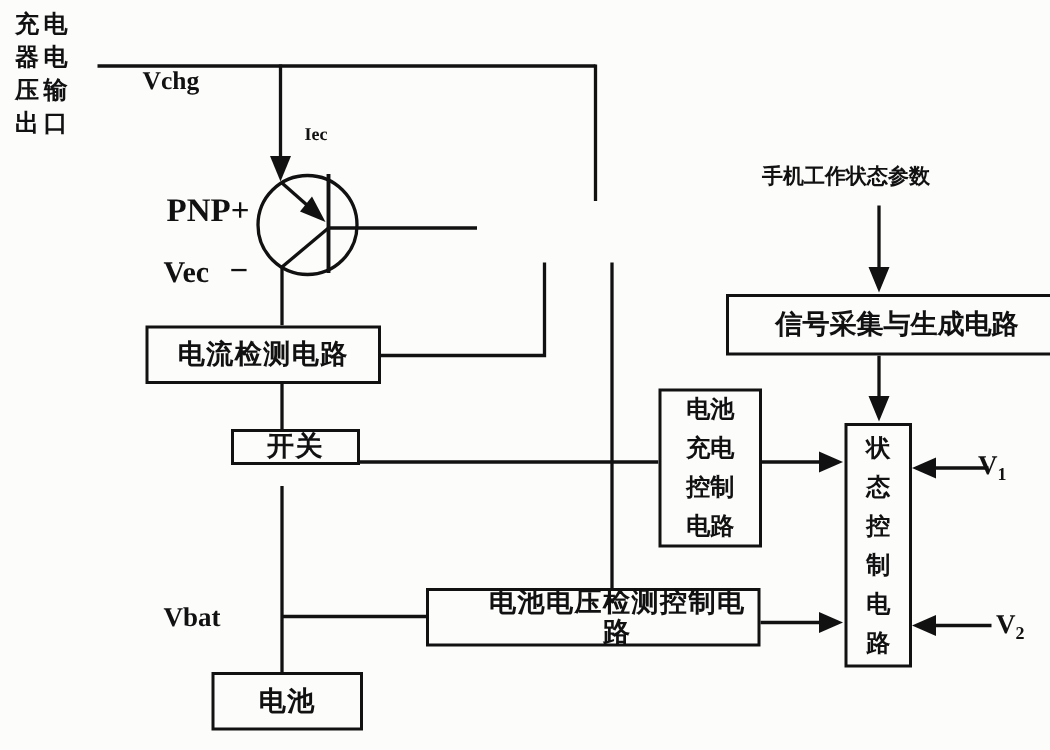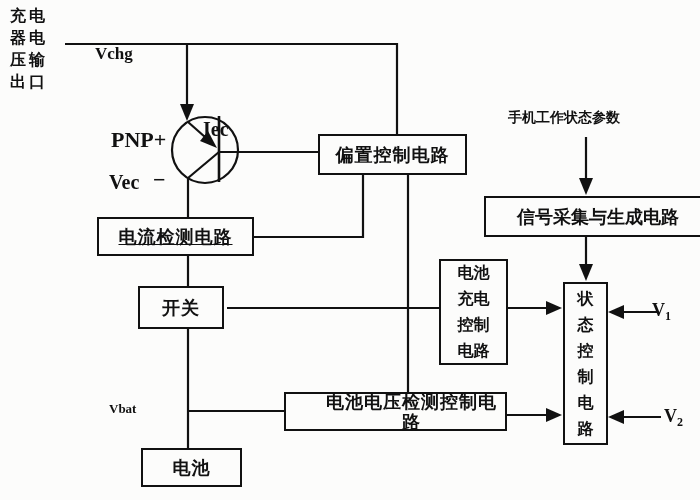--- a/index.html
+++ b/index.html
@@ -28,35 +28,35 @@
   .lbl{
     position:absolute;
     font-weight:bold;
     white-space:nowrap;
   }
   .cjk{font-family:"DejaVu Sans","Liberation Sans",sans-serif;}
   .lat{font-family:"Liberation Serif","DejaVu Serif",serif;}
   .sub{font-size:12px;vertical-align:-4px;font-weight:bold;}
   
   #blk-bias{left:318px;top:134px;width:149px;height:41px;}
-  #blk-current{left:97px;top:217px;width:157px;height:39px;text-decoration:underline;}
-  #blk-switch{left:138px;top:286px;width:86px;height:43px;}
+  #blk-current{left:97px;top:217px;width:157px;height:39px;}
+  #blk-switch{left:154px;top:286px;width:86px;height:24px;}
   #blk-battery{left:141px;top:448px;width:101px;height:39px;}
   #blk-vdetect{left:284px;top:392px;width:223px;height:39px;padding-left:32px;}
   #blk-charge{left:439px;top:259px;width:69px;height:106px;font-size:16px;line-height:26px;letter-spacing:0;}
   #blk-signal{left:484px;top:196px;width:228px;height:41px;letter-spacing:0;}
   #blk-status{left:563px;top:282px;width:45px;height:163px;font-size:16px;line-height:26px;letter-spacing:0;}
   
   #lbl-charger{left:10px;top:5px;font-size:16px;line-height:22px;letter-spacing:3px;}
   #lbl-vchg{left:95px;top:20px;font-size:17px;margin-top:24px;}
-  #lbl-iec{left:203px;top:82px;font-size:20px;margin-top:36px;}
+  #lbl-iec{left:203px;top:82px;font-size:12px;}
   #lbl-pnp{left:111px;top:127px;font-size:22px;}
   #lbl-vec{left:109px;top:171px;font-size:20px;}
   #lbl-minus{left:153px;top:167px;font-size:22px;}
-  #lbl-vbat{left:109px;top:401px;font-size:13px;}
+  #lbl-vbat{left:109px;top:401px;font-size:18px;}
   #lbl-params{left:508px;top:109px;font-size:14px;}
   #lbl-v1{left:652px;top:300px;font-size:18px;}
   #lbl-v2{left:664px;top:406px;font-size:18px;}
 </style>
 </head>
 <body>
 
 <div id="stage">
 
   <svg id="wires" width="700" height="500" viewBox="0 0 700 500">
@@ -88,21 +88,20 @@
       <polygon points="217,148 200,141 208,131"></polygon>
       <polygon points="562,308 546,301 546,315"></polygon>
       <polygon points="562,415 546,408 546,422"></polygon>
       <polygon points="608,312 624,305 624,319"></polygon>
       <polygon points="608,417 624,410 624,424"></polygon>
       <polygon points="586,195 579,178 593,178"></polygon>
       <polygon points="586,281 579,264 593,264"></polygon>
     </g>
   </svg>
 
-  <div class="blk cjk" id="blk-bias">偏置控制电路</div>
   <div class="blk cjk" id="blk-current">电流检测电路</div>
   <div class="blk cjk" id="blk-switch">开关</div>
   <div class="blk cjk" id="blk-battery">电池</div>
   <div class="blk cjk" id="blk-vdetect">电池电压检测控制电路</div>
   <div class="blk cjk preline" id="blk-charge">电池
 充电
 控制
 电路</div>
   <div class="blk cjk" id="blk-signal">信号采集与生成电路</div>
   <div class="blk cjk preline" id="blk-status">状

